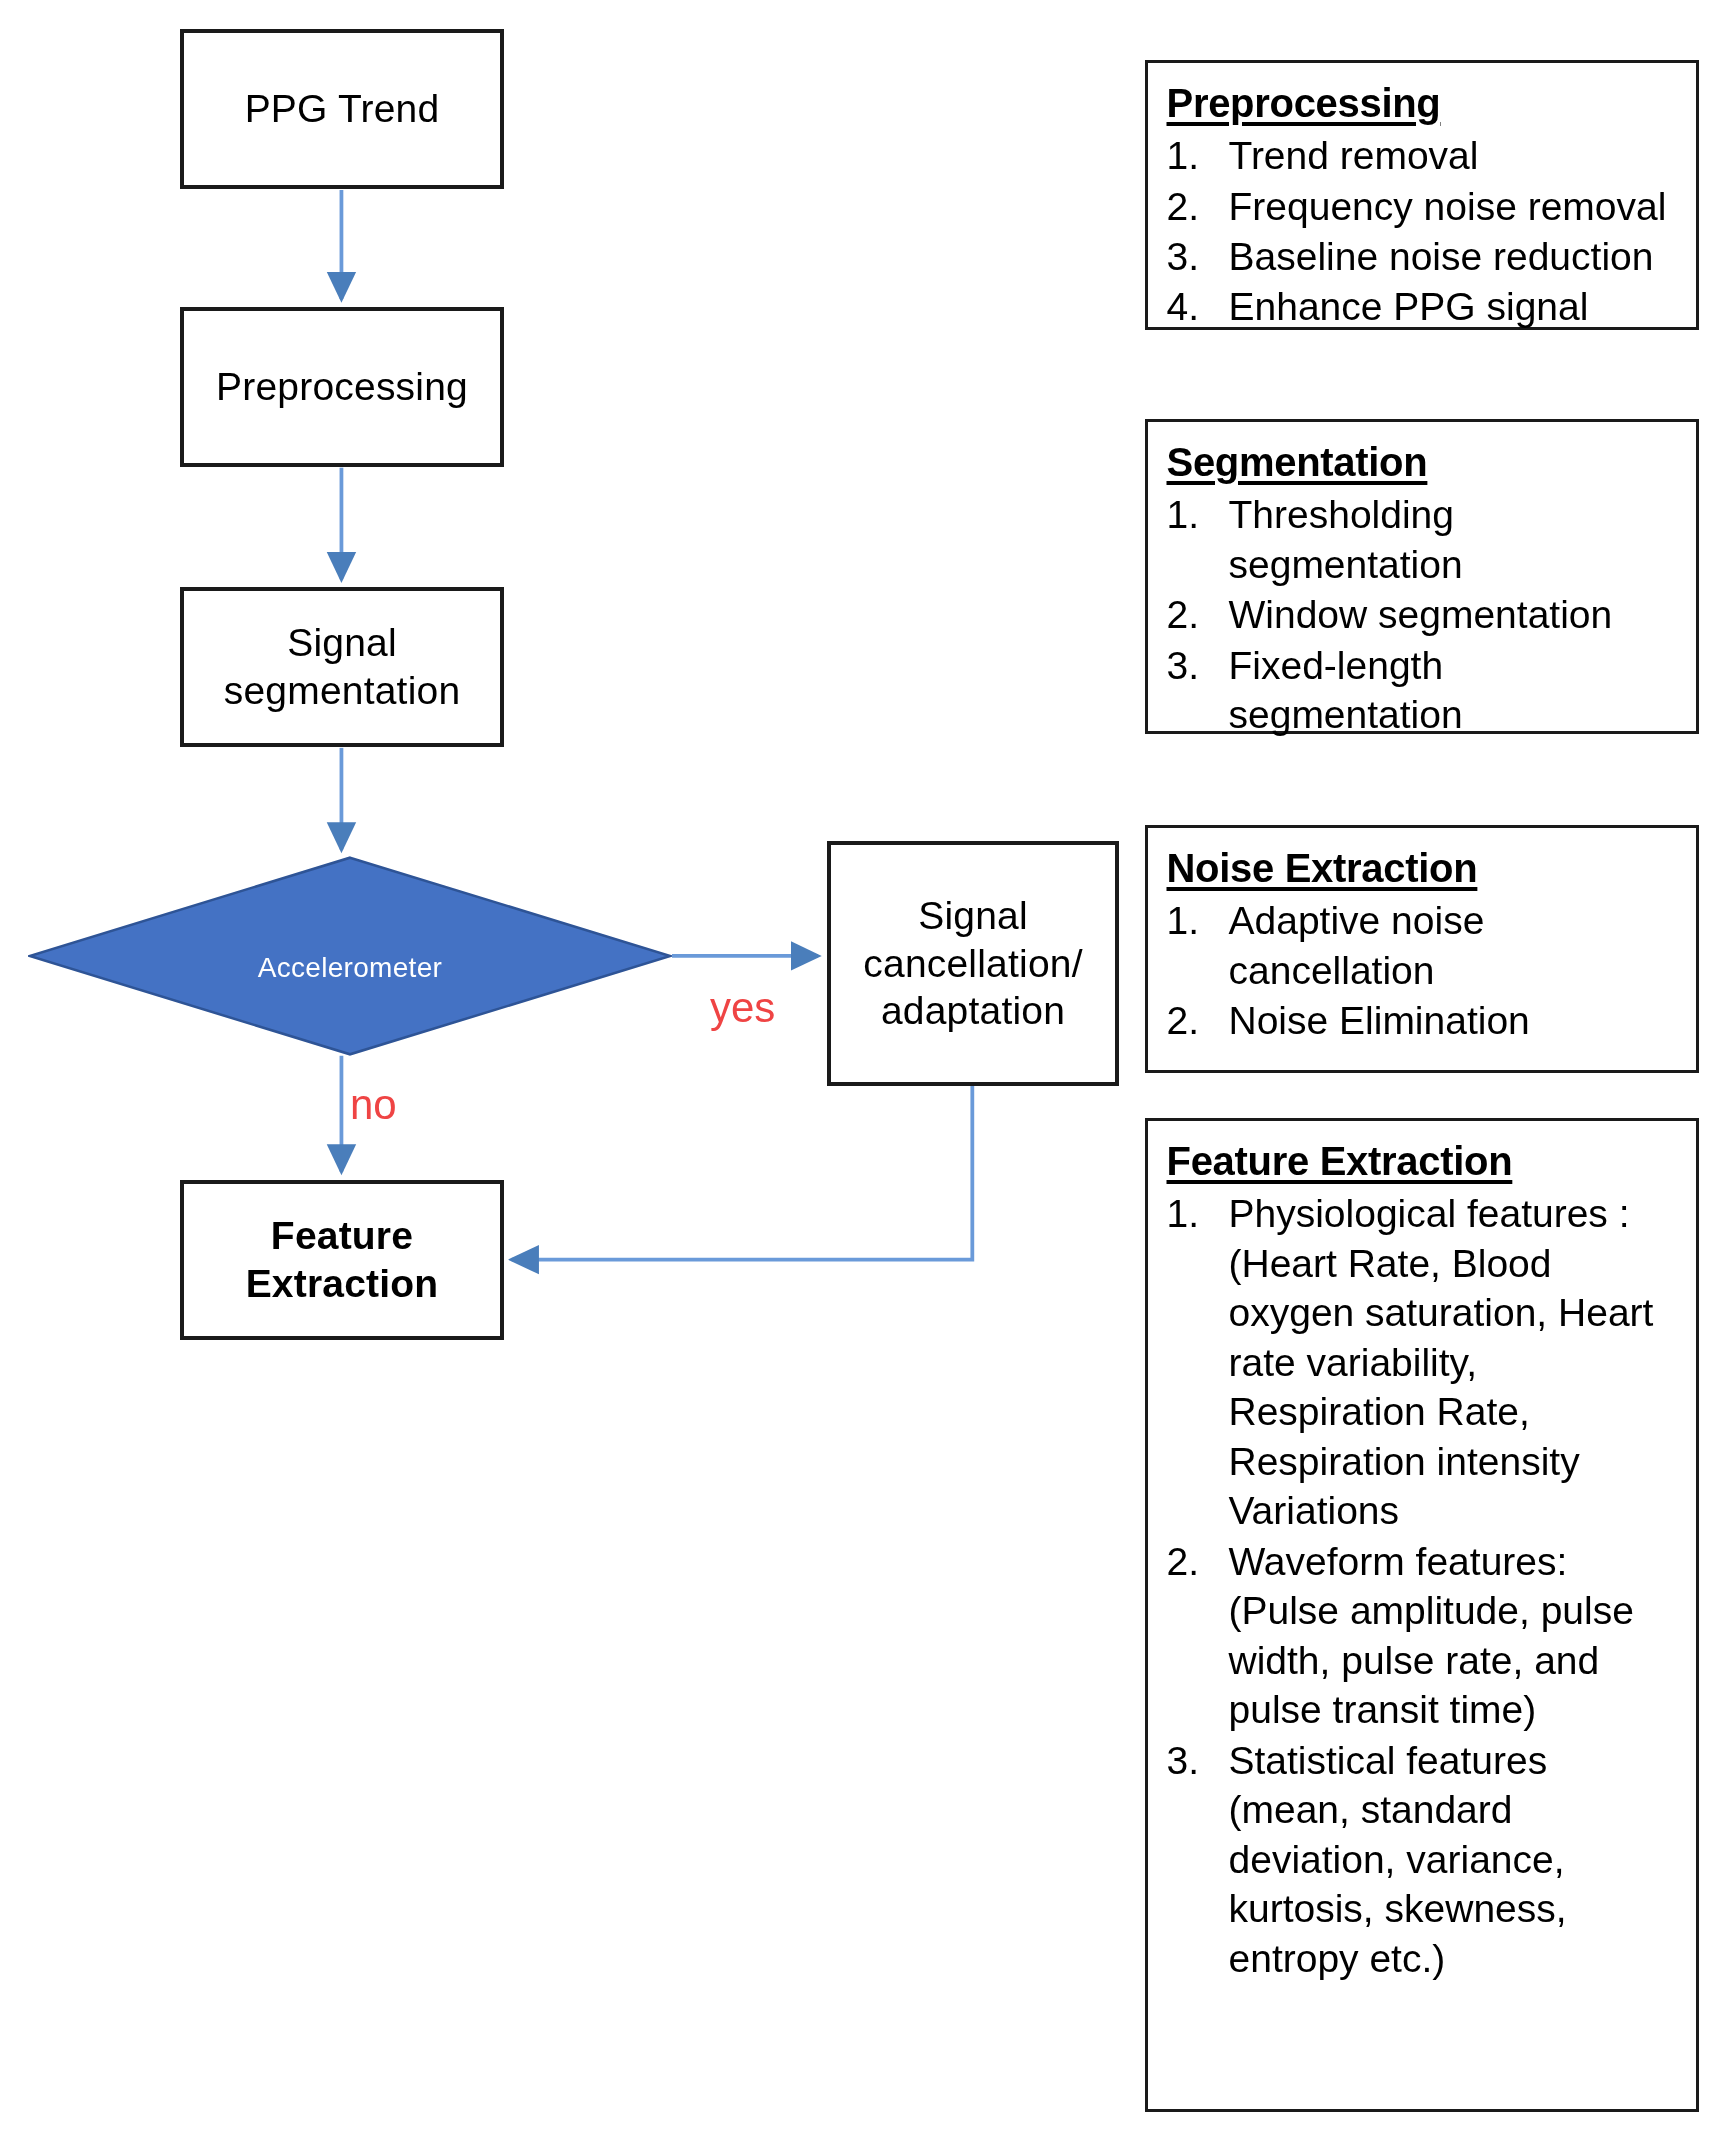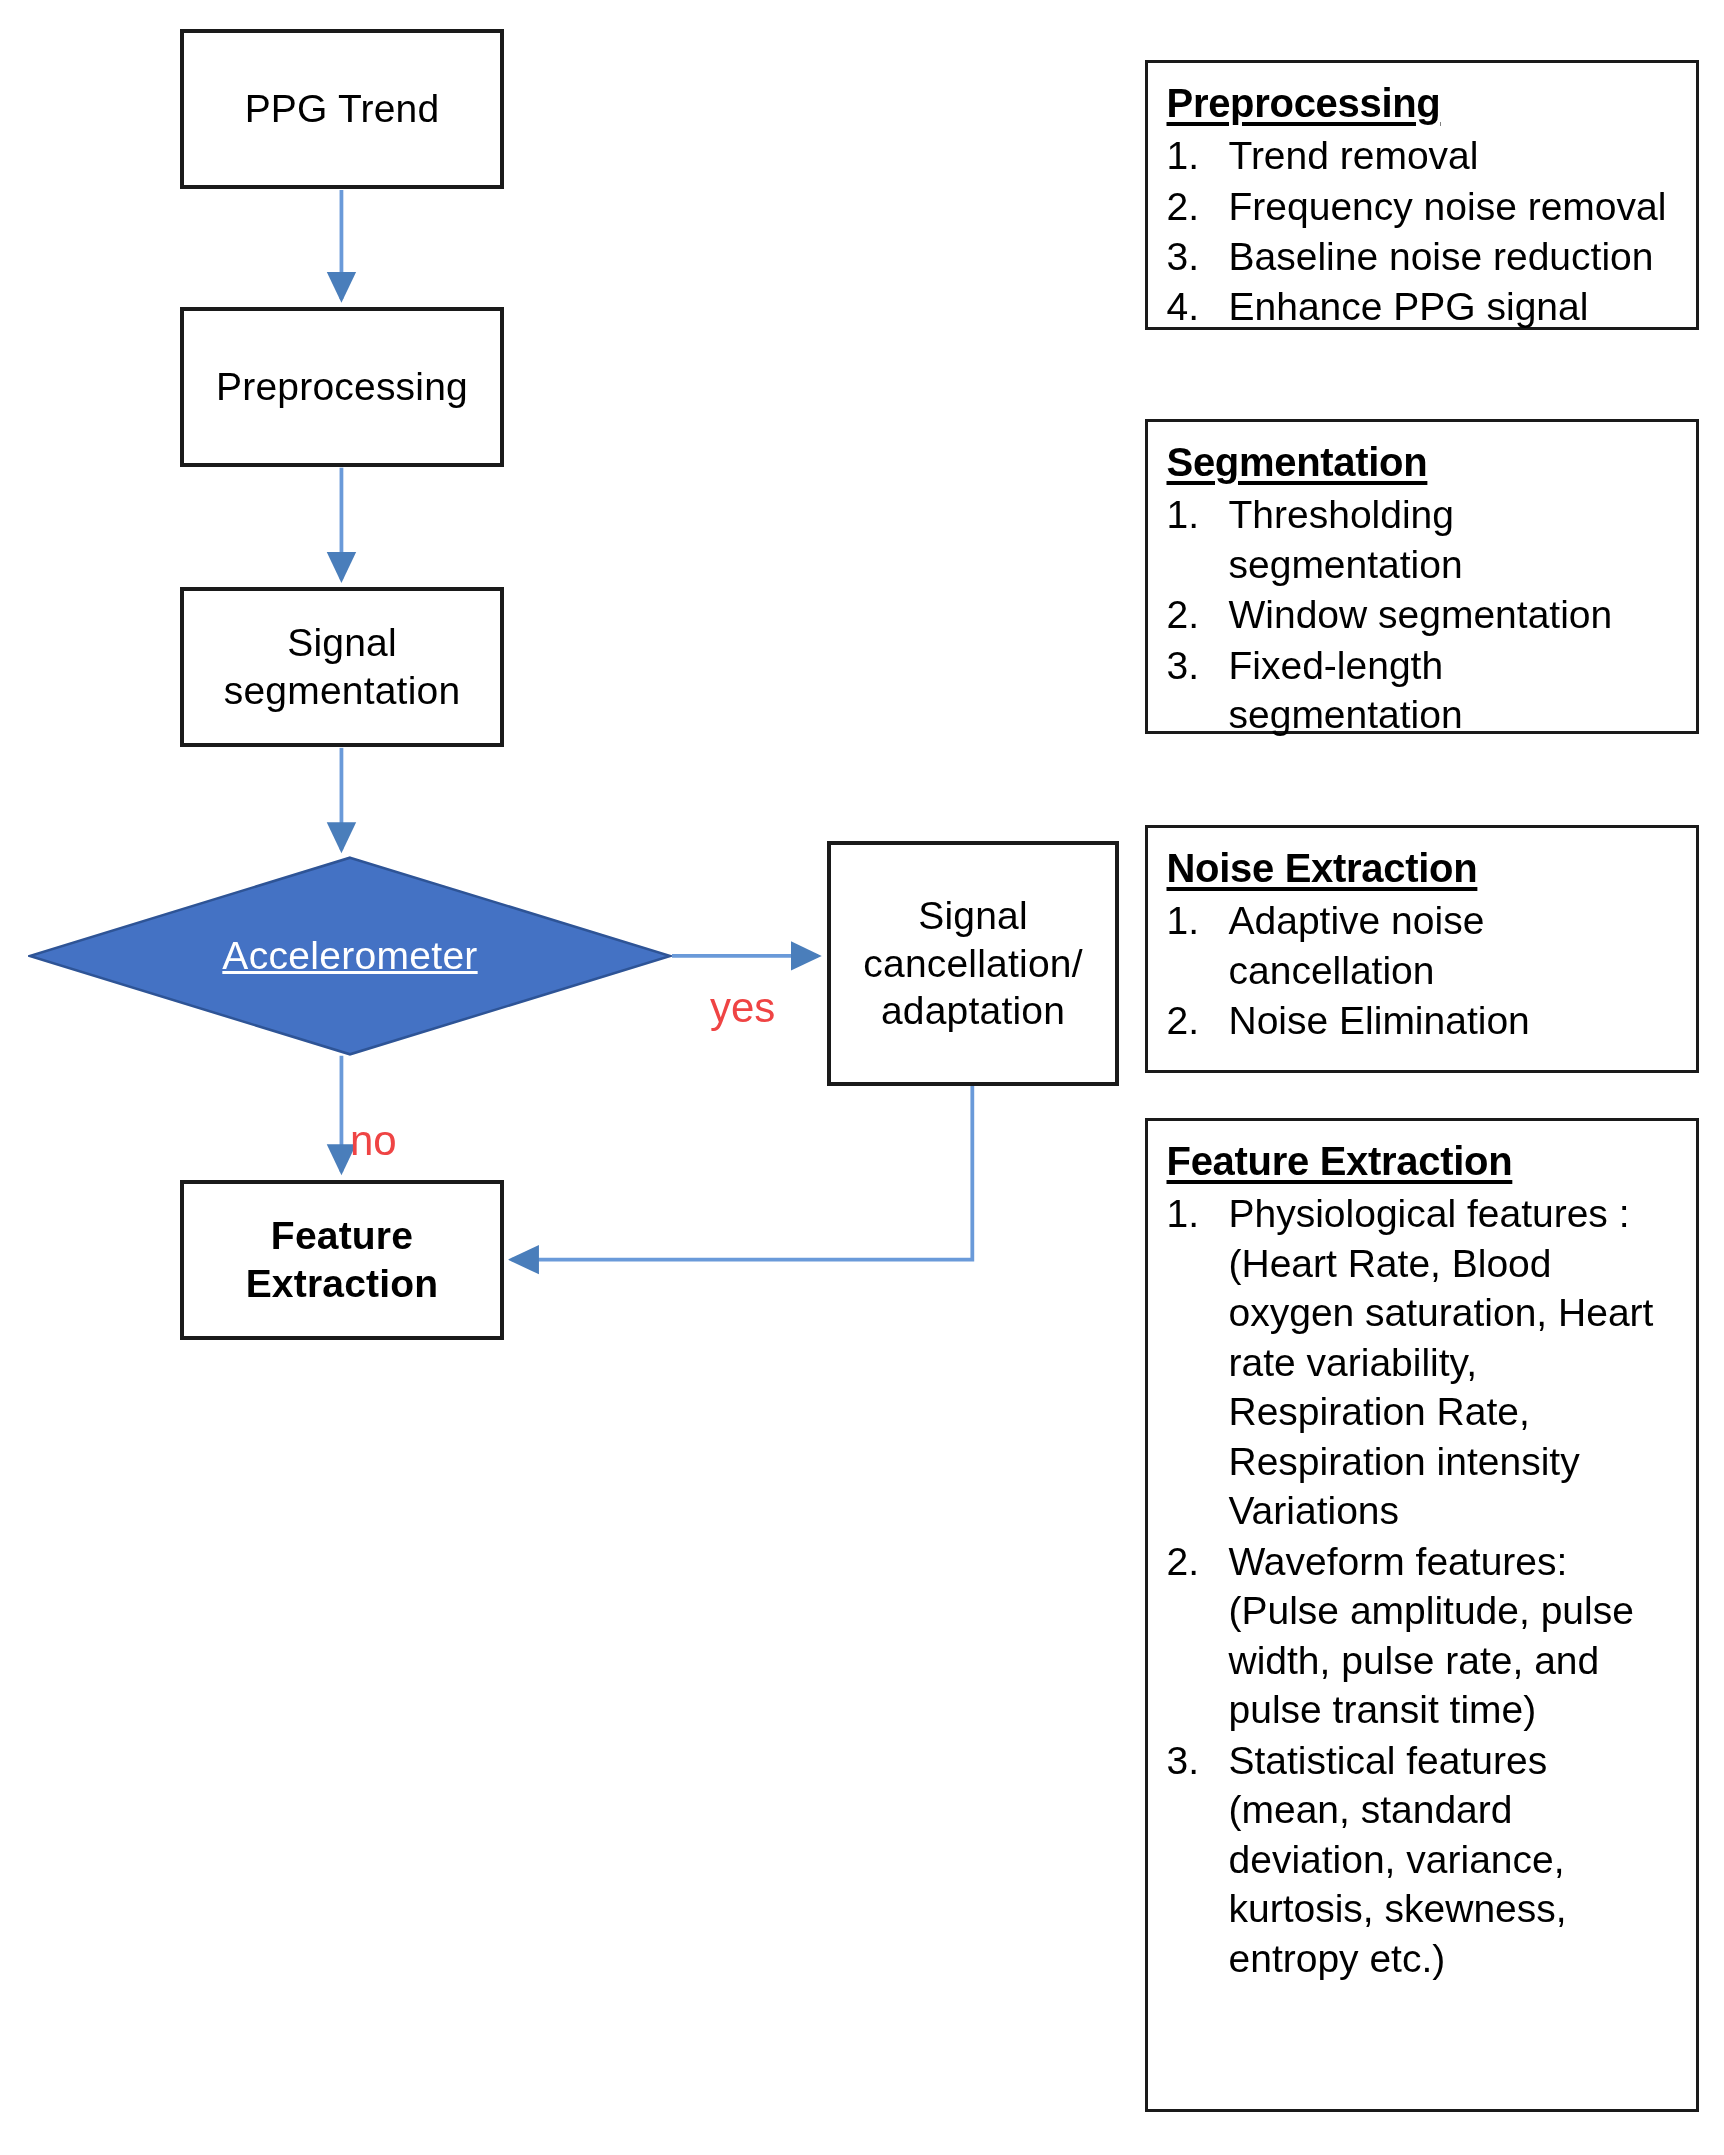--- a/index.html
+++ b/index.html
@@ -50,41 +50,40 @@
   #node-accelerometer {
     position: absolute;
     left: 28px;
     top: 856px;
     width: 644px;
     height: 200px;
   }
   #node-accelerometer svg { display: block; width: 100%; height: 100%; }
   .diamond-label {
     position: absolute;
-    left: 0; top: 0;
+    left: 0; top: 12px;
     width: 100%; height: 100%;
     display: flex;
     align-items: center;
     justify-content: center;
     color: #ffffff;
-    font-size: 39px;
+    font-size: 28px;
     letter-spacing: 0.3px;
     pointer-events: none;
-    text-decoration: underline;
   }
 
   
   .edge-label {
     position: absolute;
     color: #ef4444;
     font-size: 42px;
     line-height: 1;
   }
   #label-yes { left: 710px; top: 987px; }
-  #label-no  { left: 350px; top: 1084px; margin-top: 36px; }
+  #label-no  { left: 350px; top: 1084px; }
 
   
   .panel {
     position: absolute;
     box-sizing: border-box;
     border: 3.4px solid #1a1a1a;
     background: #ffffff;
     padding: 13.4px 18.5px 11.7px 18.5px;
     color: #000000;
   }

